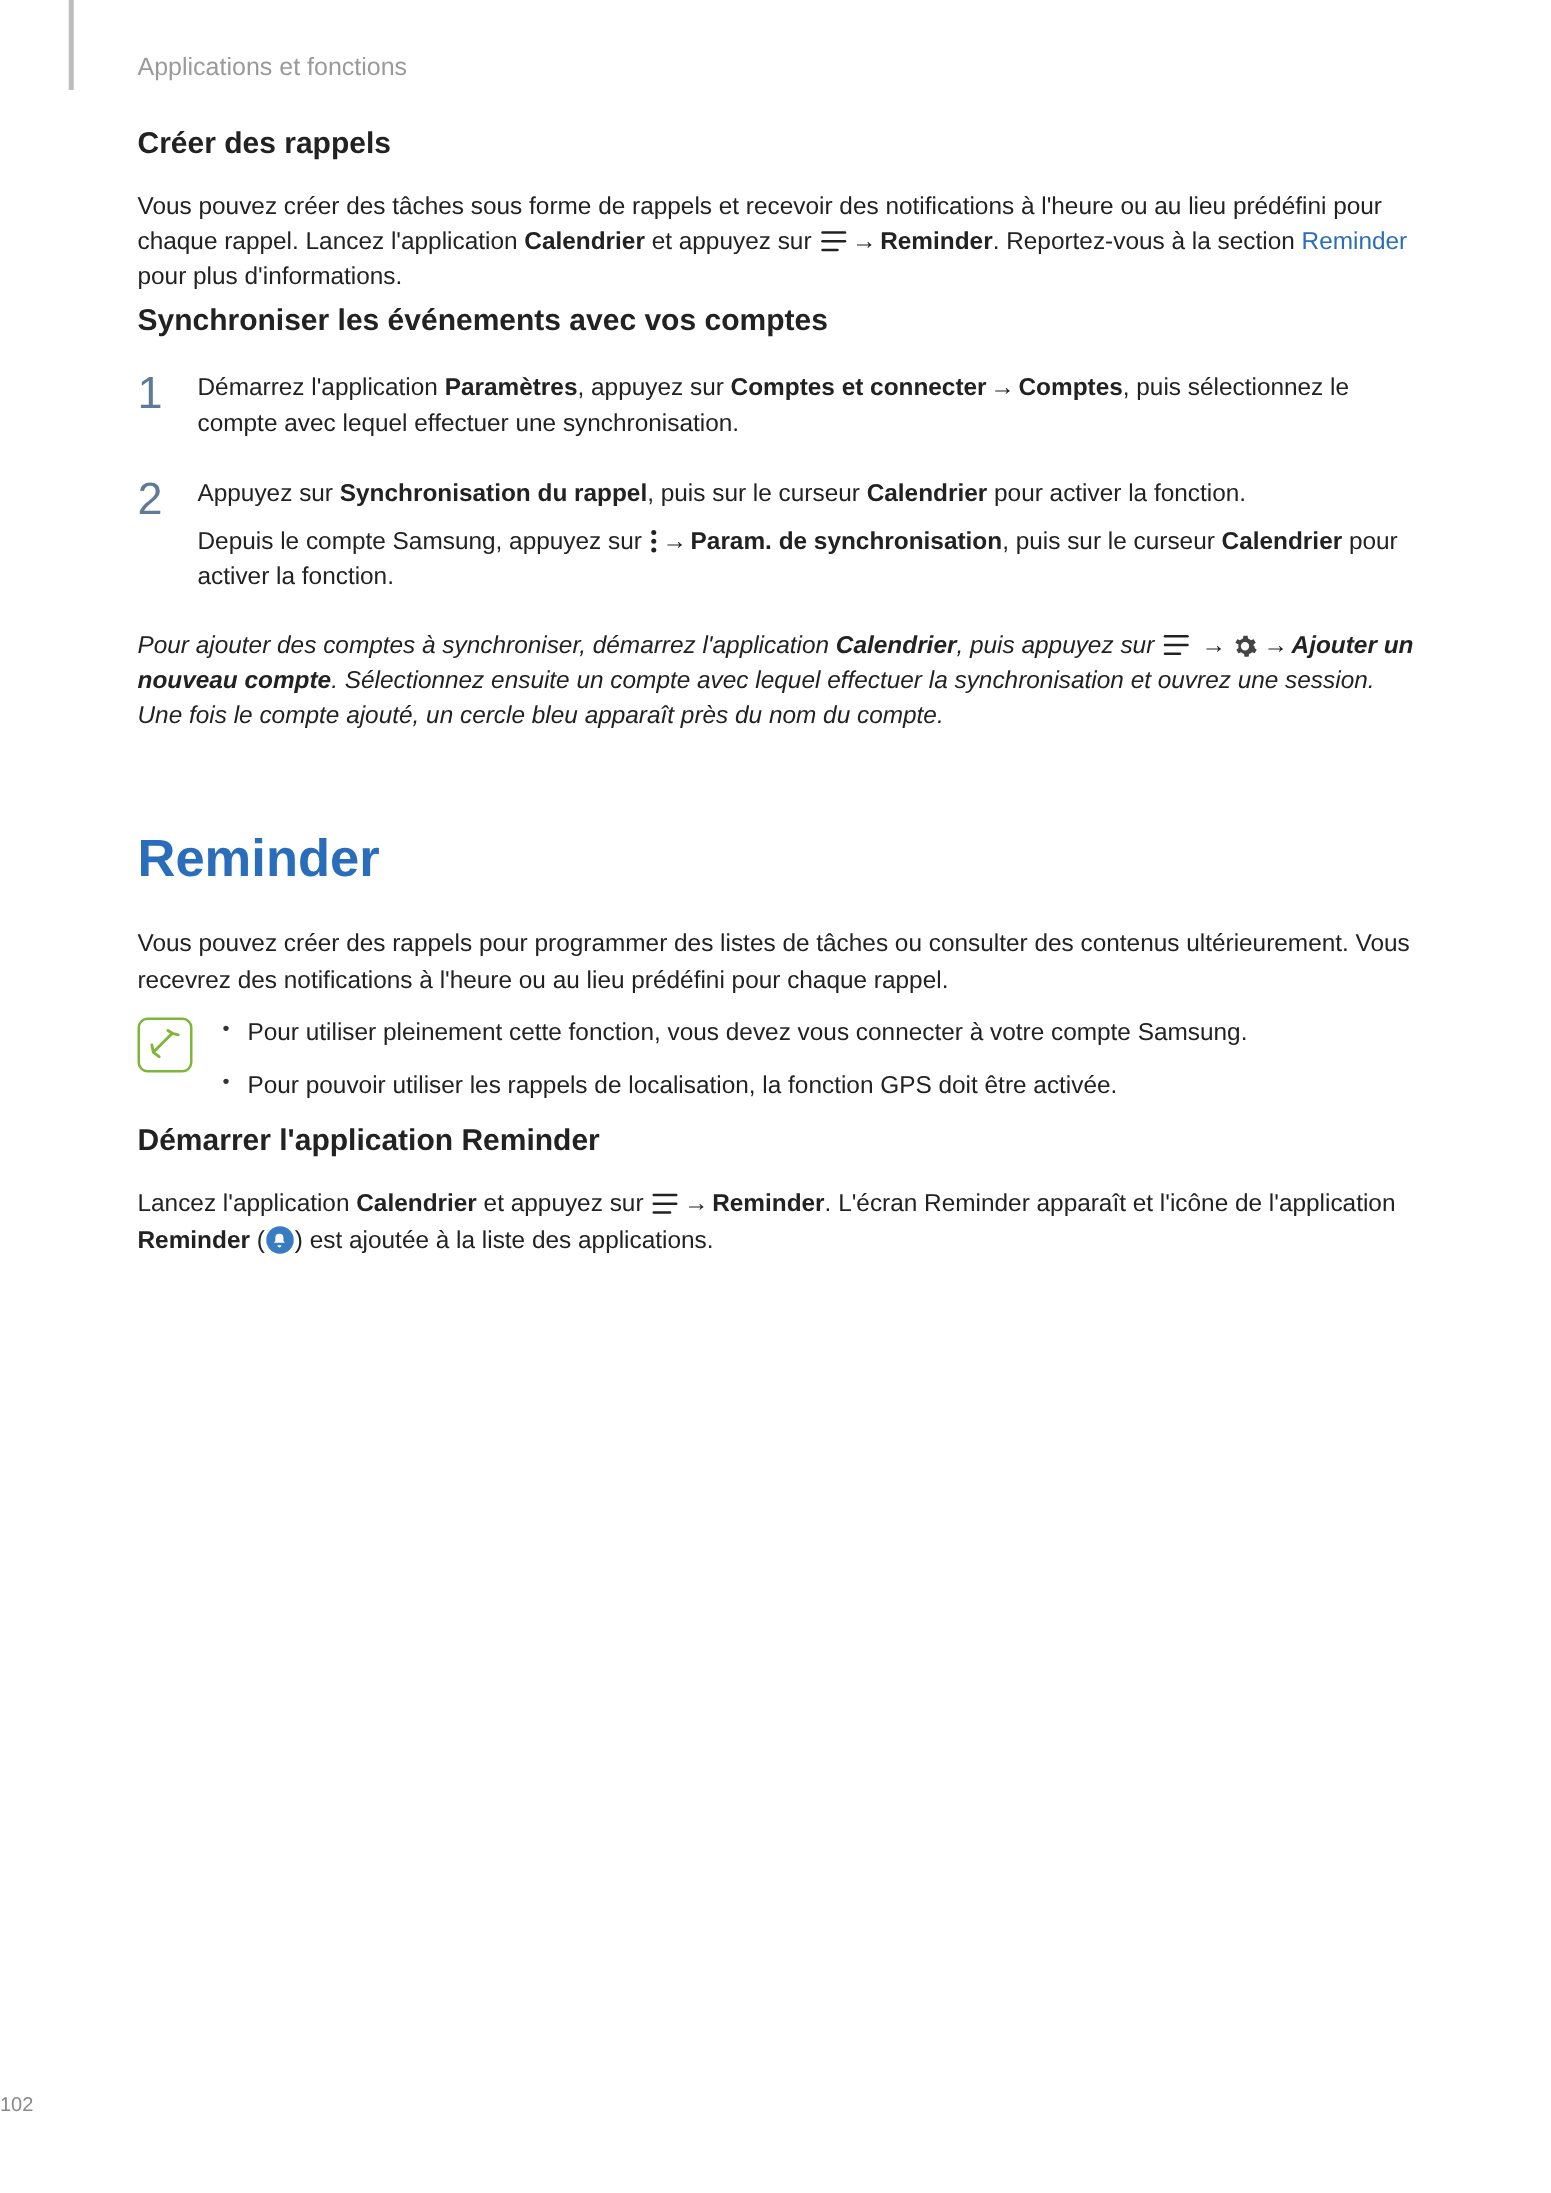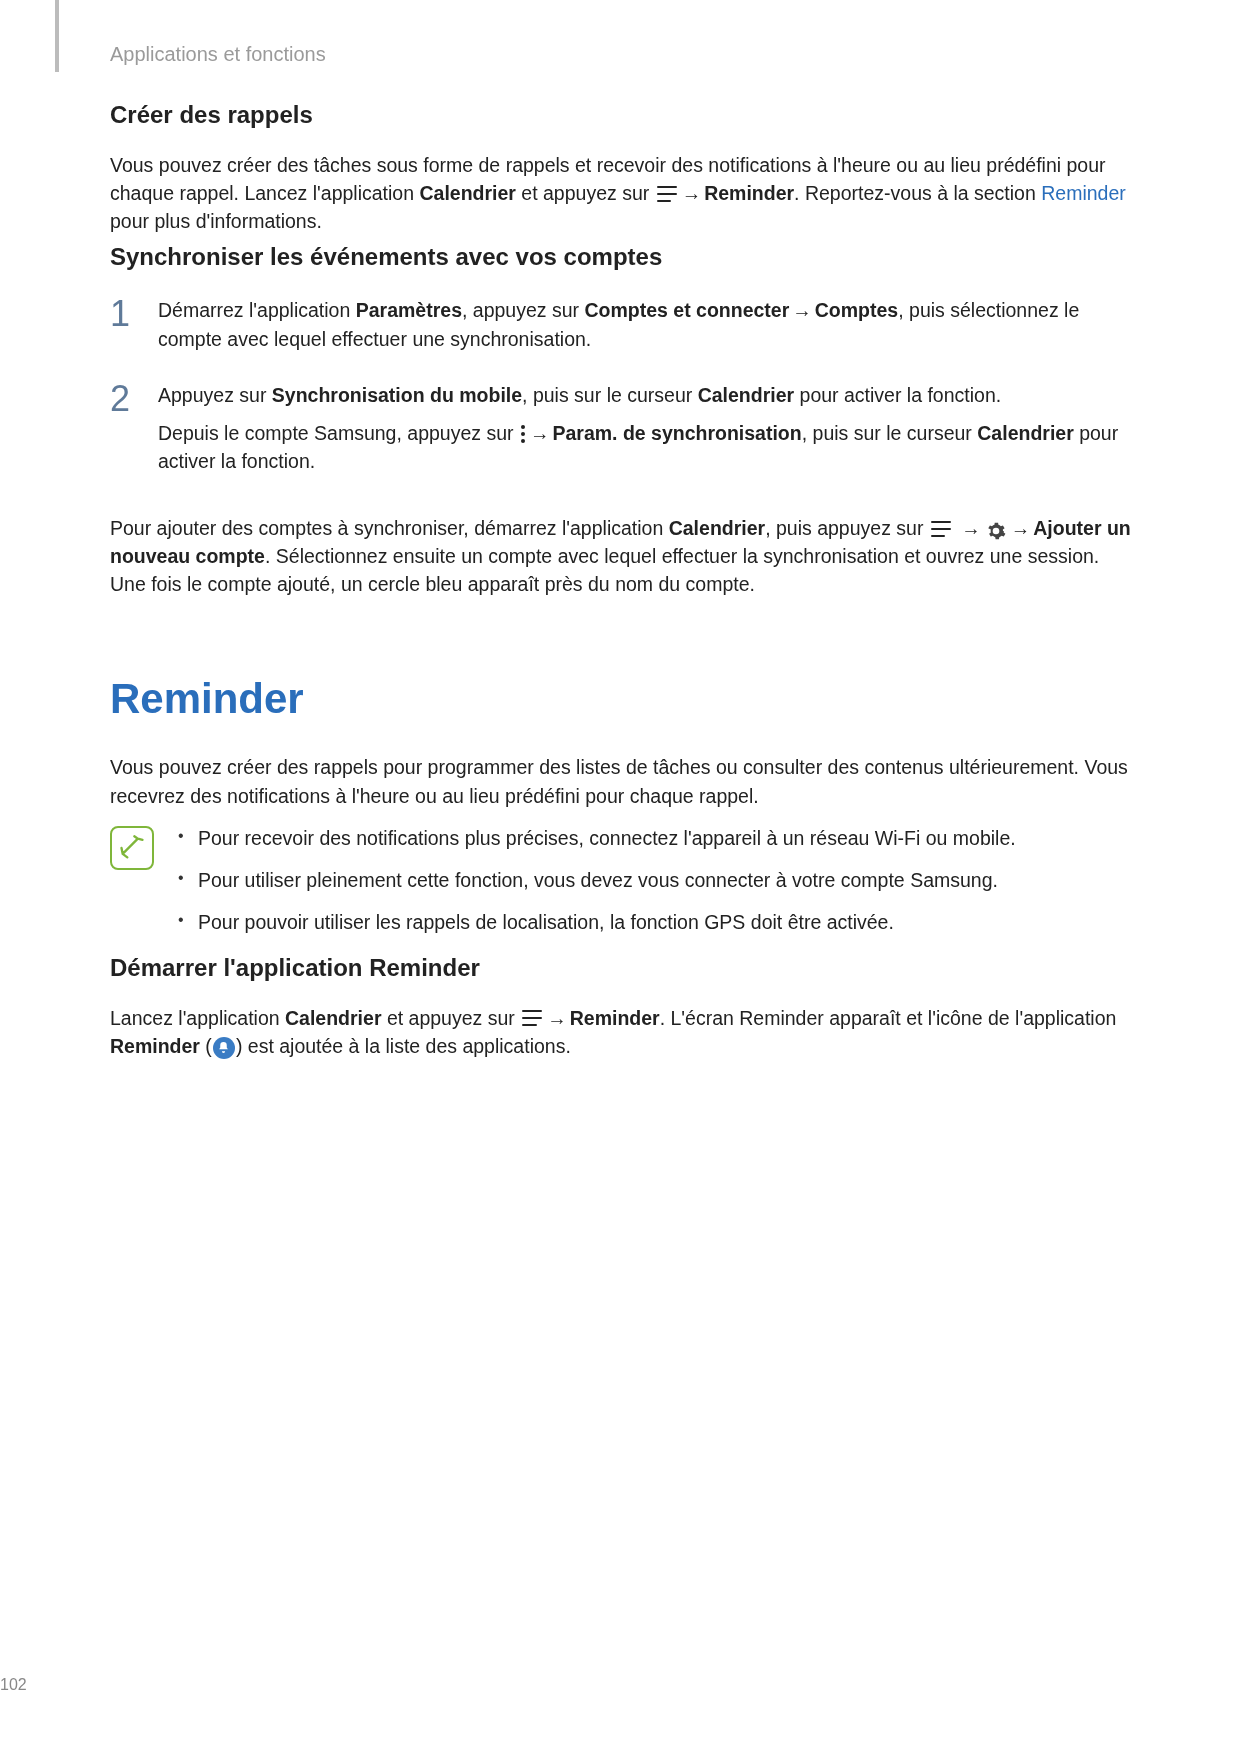--- a/index.html
+++ b/index.html
@@ -57,21 +57,21 @@
     font-size: 36px;
     font-weight: 400;
     color: #5f7a99;
     line-height: 1;
     min-width: 30px;
     font-family: "Segoe UI Light", "Helvetica Neue", Arial, sans-serif;
   }
   .step-body { flex: 1; font-size: 19.5px; }
   .step-body p { margin-bottom: 6px; }
   .step-sub { margin-top: 10px; }
-  .after-steps { margin-top: 32px; font-size:19.5px; }
+  .after-steps { margin-top: 20px; font-size:19.5px;font-style:italic; }
   h1.section-title {
     font-size: 42px;
     font-weight: 700;
     color: #2a6ebb;
     margin-top: 70px;
     margin-bottom: 24px;
   }
   .note-block { display: flex; gap: 20px; margin-top: 14px; align-items:flex-start;}
   .note-icon {
     width: 44px; height: 44px;
@@ -160,21 +160,21 @@
     <p>
       <span>Démarrez l'application </span><span class="bold">Paramètres</span><span>, appuyez sur </span><span class="bold">Comptes et connecter</span><span class="arrow">→</span><span class="bold">Comptes</span><span>, puis sélectionnez le compte avec lequel effectuer une synchronisation.</span>
     </p>
   </div>
 </div>
 
 <div class="step">
   <div class="step-num">2</div>
   <div class="step-body">
     <p>
-      <span>Appuyez sur </span><span class="bold">Synchronisation du mobile</span><span>, puis sur le curseur </span><span class="bold">Calendrier</span><span> pour activer la fonction.</span>
+      <span>Appuyez sur </span><span class="bold">Synchronisation du rappel</span><span>, puis sur le curseur </span><span class="bold">Calendrier</span><span> pour activer la fonction.</span>
     </p>
     <p class="step-sub">
       <span>Depuis le compte Samsung, appuyez sur </span><span class="icon-inline icon-more">
           <i></i>
           <i></i>
           <i></i>
         </span><span class="arrow">→</span><span class="bold">Param. de synchronisation</span><span>, puis sur le curseur </span><span class="bold">Calendrier</span><span> pour activer la fonction.</span>
     </p>
   </div>
 </div>
@@ -194,21 +194,20 @@
 
 <p class="body">Vous pouvez créer des rappels pour programmer des listes de tâches ou consulter des contenus ultérieurement. Vous recevrez des notifications à l'heure ou au lieu prédéfini pour chaque rappel.</p>
 
 <div class="note-block">
   <div class="note-icon">
     <svg viewBox="0 0 24 24">
         <path fill="none" stroke="#7fb63a" stroke-width="2" stroke-linecap="round" d="M4 17l13-13M4 17l4 3M4 17l-1-5M17 4l4 1M17 4l-3-2"></path>
       </svg>
   </div>
   <ul class="bullets">
-    <li>Pour recevoir des notifications plus précises, connectez l'appareil à un réseau Wi-Fi ou mobile.</li>
     <li>Pour utiliser pleinement cette fonction, vous devez vous connecter à votre compte Samsung.</li>
     <li>Pour pouvoir utiliser les rappels de localisation, la fonction GPS doit être activée.</li>
   </ul>
 </div>
 
 <h3 class="sub section-space">Démarrer l'application Reminder</h3>
 <p class="body">
   <span>Lancez l'application </span><span class="bold">Calendrier</span><span> et appuyez sur </span><span class="icon-inline icon-menu">
       <span></span>
       <span></span>

